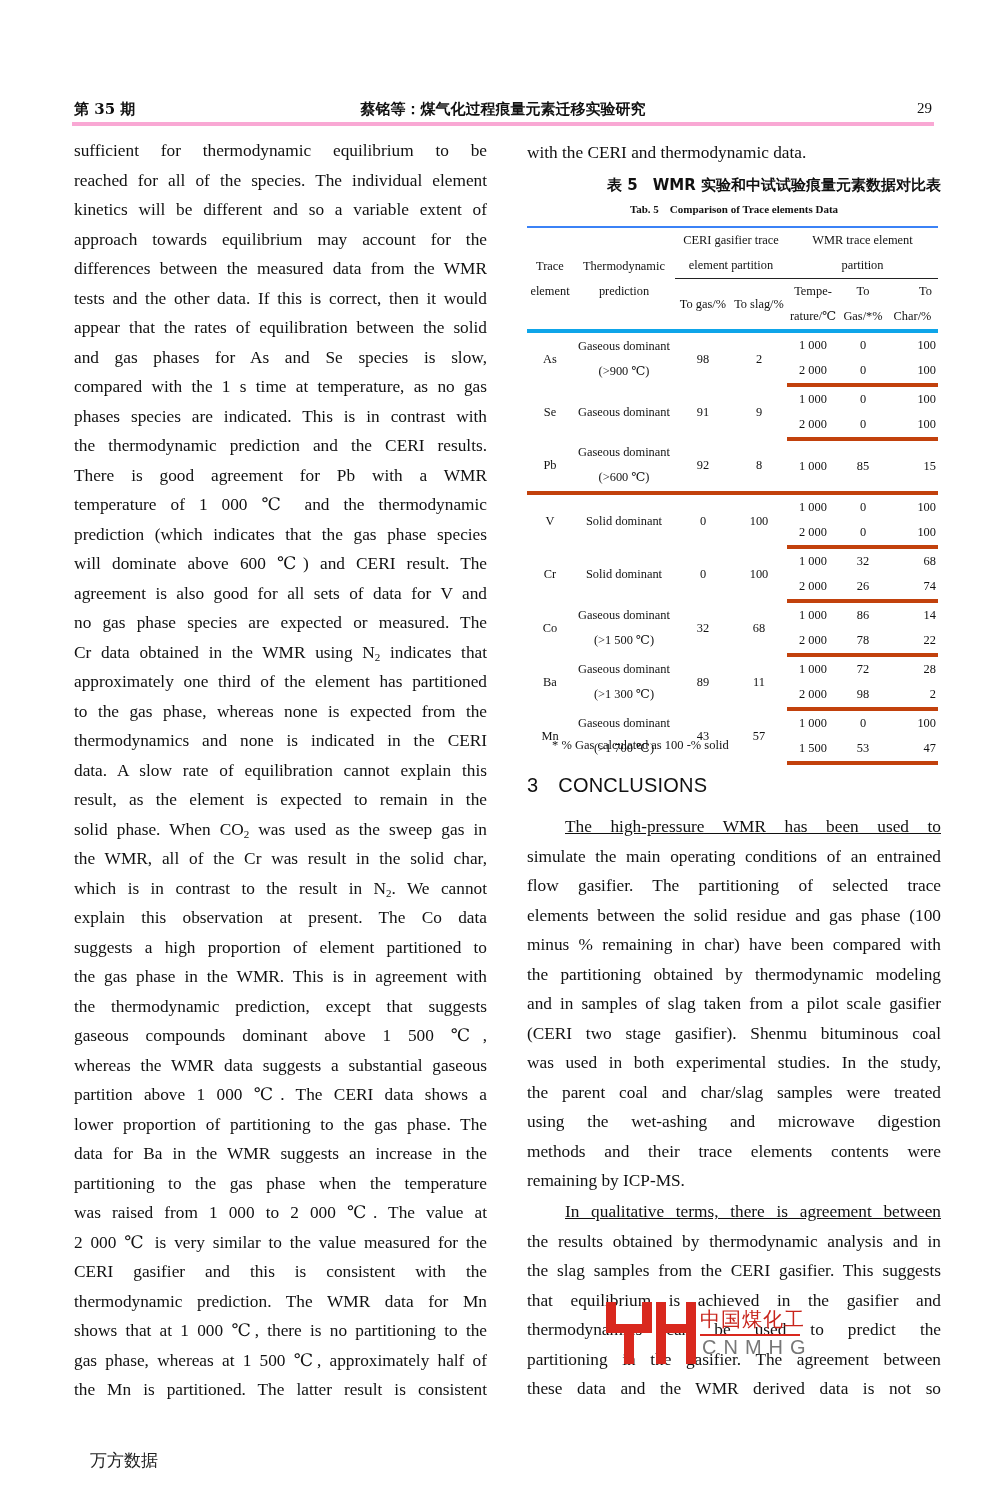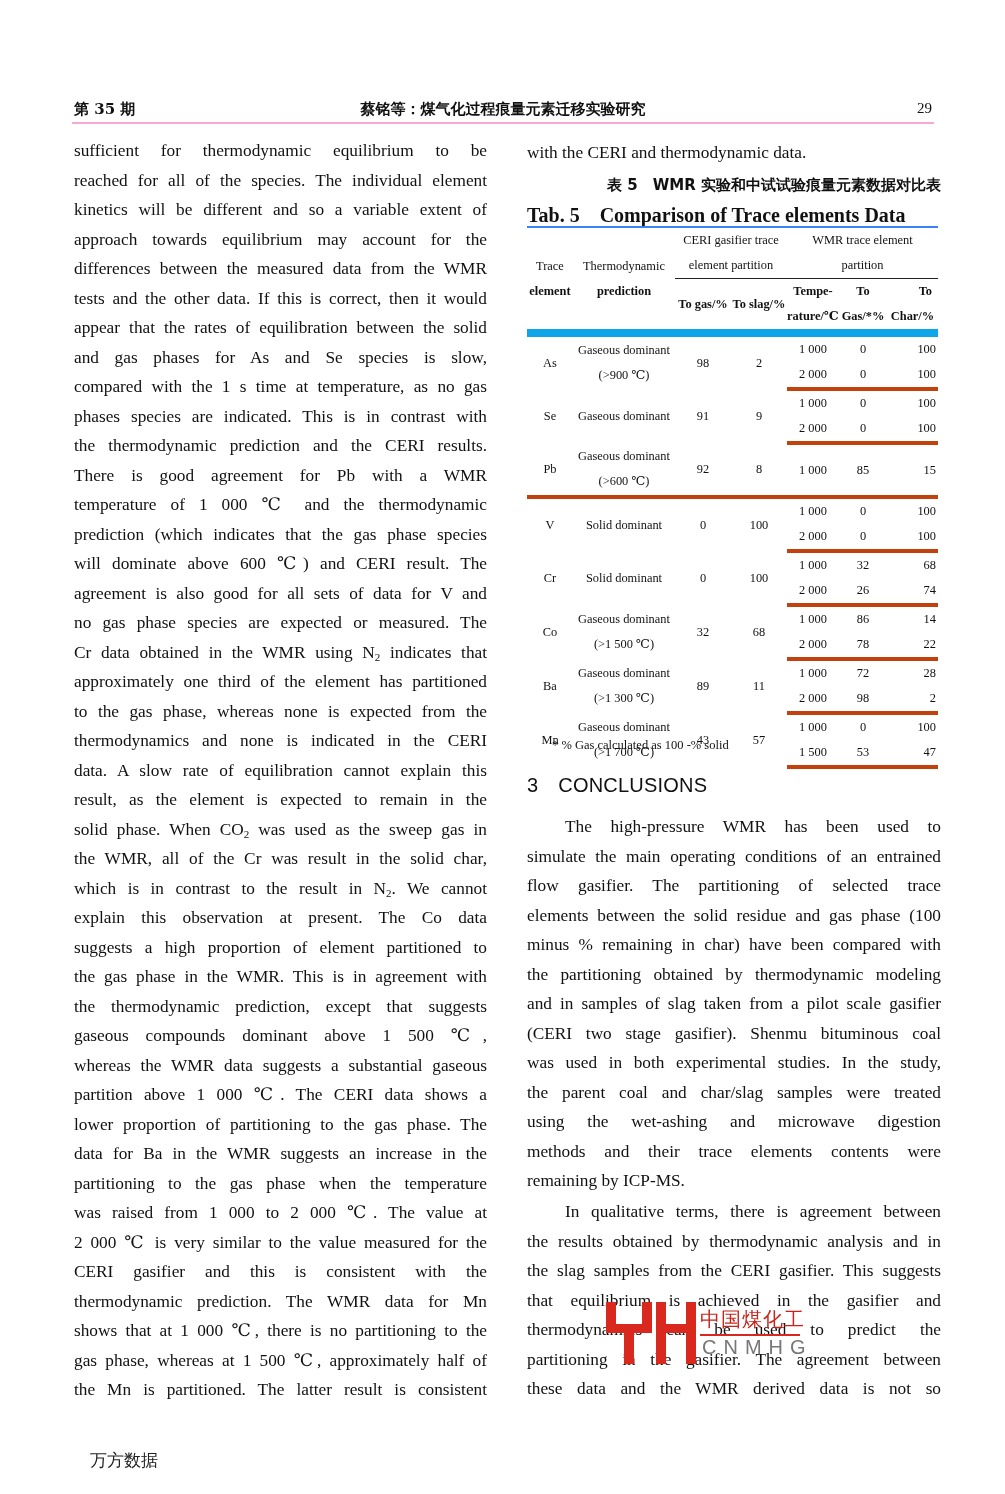--- a/index.html
+++ b/index.html
@@ -1,40 +1,40 @@
 <!DOCTYPE html>
 <html><head>
 <meta charset="utf-8">
 <style>
   html, body { margin: 0; padding: 0; background: #ffffff; }
   body { width: 1005px; height: 1494px; position: relative; overflow: hidden; font-family: "Liberation Serif", "DejaVu Serif", serif; color: #111; }
 
-  .header { position: absolute; left: 72px; top: 100px; width: 862px; height: 22px; border-bottom: 2px solid #f9a8d4; }
+  .header { position: absolute; left: 72px; top: 100px; width: 862px; height: 22px; border-bottom: 4px solid #f9a8d4; }
   .header .issue { position: absolute; left: 2px; top: 0; font-size: 15px; font-weight: bold; font-family: "DejaVu Serif", serif; }
   .header .running-title { position: absolute; left: 0; right: 0; top: 0; text-align: center; font-size: 15px; font-weight: bold; font-family: "DejaVu Serif", serif; }
   .header .page-num { position: absolute; right: 2px; top: 0; font-size: 15px; font-weight: normal; }
 
   .col { position: absolute; font-size: 17.3px; line-height: 29.5px; }
   .col-left { left: 74px; top: 136px; width: 413px; }
   .col-right { left: 527px; width: 414px; }
   .jline { display: block; text-align: justify; text-align-last: justify; white-space: nowrap; height: 29.5px; overflow: visible; }
   .jline.last { text-align-last: left; }
-  .jline.indent { padding-left: 38px; }
+  .jline.indent { padding-left: 38px; text-decoration: underline; }
   sub { font-size: 11px; vertical-align: -3px; line-height: 0; }
 
   .top-right { top: 138px; }
 
   .tab-title-cn { position: absolute; left: 527px; top: 176px; width: 414px; text-align: right; font-size: 15px; font-weight: bold; font-family: "DejaVu Sans", sans-serif; }
-  .tab-title-en { position: absolute; left: 527px; top: 202px; width: 414px; text-align: left; font-size: 20px; font-weight: bold; }
+  .tab-title-en { position: absolute; left: 527px; top: 202px; width: 414px; text-align: center; font-size: 11px; font-weight: bold; }
 
   table.data { position: absolute; left: 527px; top: 226px; width: 411px; border-collapse: collapse; font-size: 12.4px; line-height: 25px; }
   table.data td, table.data th { padding: 0; text-align: center; font-weight: normal; vertical-align: middle; }
   table.data thead tr.h1 th { border-top: 2px solid #3b82f6; }
   table.data .underline { border-bottom: 1.5px solid #222; }
-  table.data thead tr.h2 th { border-bottom: 8px solid #0ea5e9; font-weight: bold; }
+  table.data thead tr.h2 th { border-bottom: 4px solid #0ea5e9; }
   table.data tbody tr.grp-end td { border-bottom: 4px solid #c2410c; }
   table.data .c-elem { width: 46px; }
   table.data .c-pred { width: 102px; }
   table.data .c-gas { width: 56px; }
   table.data .c-slag { width: 56px; }
   table.data .c-temp { width: 52px; }
   table.data .c-tg { width: 48px; }
   table.data .c-tc { width: 51px; }
   table.data td.num-r { text-align: right; padding-right: 2px; }
   table.data td.pred { line-height: 25px; }

